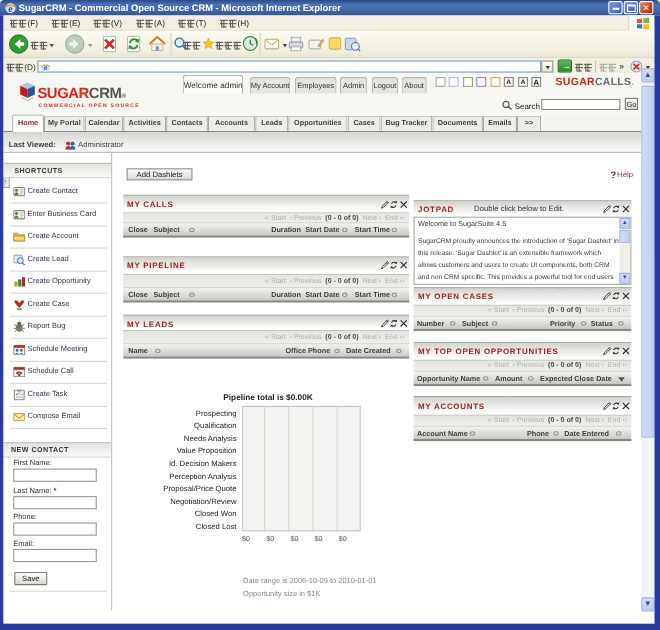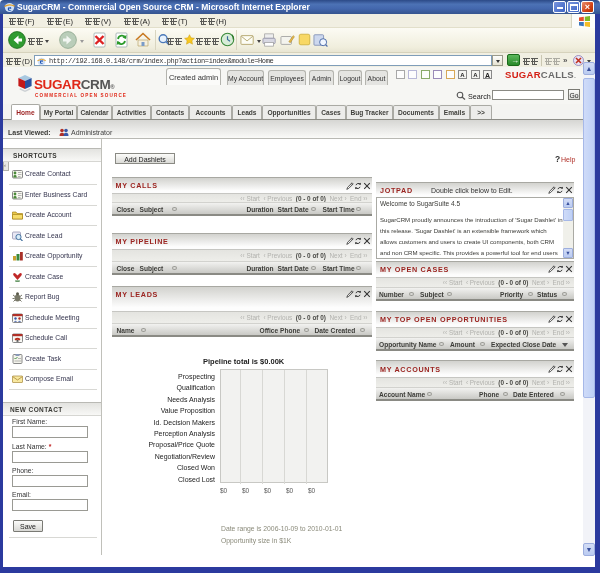--- a/index.html
+++ b/index.html
@@ -168,21 +168,20 @@
       </svg>
   </div>
   <div class="abs" id="addrbar">
     <span class="abs" style="left:3px;top:4px"><i class="cjk"></i><i class="cjk"></i>(D)</span>
     <div class="abs" style="left:31px;top:1.5px;width:458px;height:11.5px;background:#fff;border:1px solid #7f9db9">
       <svg class="abs" style="left:2px;top:1px" width="9" height="9" viewBox="0 0 11 11">
           <circle cx="5.5" cy="5.5" r="4.6" fill="#cfe0f7"></circle>
           <text x="5.5" y="8.6" font-size="9" font-weight="bold" font-family="Liberation Serif" fill="#1a50b0" text-anchor="middle">e</text>
           <path d="M0.5 4.5 Q5.5 1.2 10.7 4.3" stroke="#e8a020" stroke-width="1.2" fill="none"></path>
         </svg>
-      <span class="abs" style="left:14px;top:1px;font-size:7px;font-family:'Liberation Mono',monospace;letter-spacing:-0.4px">http://192.168.0.148/crm/index.php?action=index&amp;module=Home</span>
     </div>
     <div class="abs" style="left:489px;top:1.5px;width:11px;height:11.5px;background:linear-gradient(180deg,#fdfdfb,#e6e3d2);border:1px solid #9a9a8a">
         <span class="abs" style="left:3px;top:4px;width:0;height:0;border-left:2.5px solid transparent;border-right:2.5px solid transparent;border-top:3.5px solid #333"></span>
       </div>
     <div class="abs" style="left:504px;top:1px;width:13px;height:12px;background:linear-gradient(180deg,#5cb85c,#2a8a2a);border:1px solid #1a6a1a;border-radius:2px">
         <span class="abs" style="left:3px;top:3px;color:#fff;font-weight:bold;font-size:8px;line-height:6px">→</span>
       </div>
     <span class="abs" style="left:520px;top:4px;color:#111"><i class="cjk"></i><i class="cjk"></i></span>
     <span class="abs" style="left:538px;top:2px;width:1px;height:11px;background:#cac7b2"></span>
     <span class="abs" style="left:542px;top:4px;opacity:.45"><i class="cjk"></i><i class="cjk"></i></span>
@@ -197,21 +196,21 @@
 
     <div class="pabs" id="phead"></div>
     <svg class="pabs" style="left:15px;top:8px" width="14" height="18" viewBox="0 0 14 18">
         <path d="M7 0 L13.6 3 L7 6 L0.4 3 Z" fill="#a8c8e0"></path>
         <path d="M0.4 3 L7 6 V14 L0.4 11 Z" fill="#c41818"></path>
         <path d="M13.6 3 L7 6 V14 L13.6 11 Z" fill="#2a52a0"></path>
         <path d="M2 13 L7 15.5 L12 13 L12.5 14.5 L7 17 L1.5 14.5 Z" fill="#b0b8c0" opacity="0.6"></path>
       </svg>
     <span class="pabs" style="left:31px;top:10px;font-size:13.5px;font-weight:bold;letter-spacing:-0.4px"><span style="color:#e02717">SUGAR</span><span style="color:#555">CRM</span><span style="font-size:6px;color:#555">®</span></span>
     <span class="pabs" style="left:32px;top:26px;font-size:4.6px;font-weight:bold;color:#e02717;letter-spacing:1.15px">COMMERCIAL OPEN SOURCE</span>
-    <div class="utab act" style="left:163px;width:55px">Created admin</div>
+    <div class="utab act" style="left:163px;width:55px">Welcome admin</div>
     <div class="utab" style="left:224px;width:37px">My Account</div>
     <div class="utab" style="left:265px;width:38px">Employees</div>
     <div class="utab" style="left:306px;width:25px">Admin</div>
     <div class="utab" style="left:335px;width:24px">Logout</div>
     <div class="utab" style="left:362px;width:23px">About</div>
     <div class="sq" style="left:393px;border-color:#a8a8a8"></div>
     <div class="sq" style="left:405px;border-color:#b8b8d8"></div>
     <div class="sq" style="left:418px;border-color:#8aaa6a"></div>
     <div class="sq" style="left:430px;border-color:#9a8ab8"></div>
     <div class="sq" style="left:443px;border-color:#d8a858"></div>
@@ -385,21 +384,21 @@
           <span class="hcell" style="left:28px">Subject</span>
           <i class="sort" style="left:60px"></i>
           <span class="hcell" style="left:135px">Duration</span>
           <span class="hcell" style="left:166px">Start Date</span>
           <i class="sort" style="left:199px"></i>
           <span class="hcell" style="left:211px">Start Time</span>
           <i class="sort" style="left:244px"></i>
         </div>
     </div>
     <div class="pabs dash" style="left:108.5px;top:218.5px;width:260px">
-      <div class="pt" style="height:25px"><span class="ptt">MY LEADS</span><svg class="ic" style="right:18px" width="8" height="8" viewBox="0 0 10 10">
+      <div class="pt" style="height:14px"><span class="ptt">MY LEADS</span><svg class="ic" style="right:18px" width="8" height="8" viewBox="0 0 10 10">
             <path d="M1 9.2 L2 6.6 L7.6 1 L9 2.4 L3.4 8 Z M6.6 2 L8 3.4" fill="none" stroke="#333" stroke-width="1"></path>
           </svg><svg class="ic" style="right:10px" width="8" height="8" viewBox="0 0 10 10">
             <path d="M2.5 4 A3 3 0 0 1 7.8 3 M7.5 6 A3 3 0 0 1 2.2 7" fill="none" stroke="#333" stroke-width="1.2"></path>
             <path d="M8.8 0.8 L8.2 3.8 L5.4 2.6 Z M1.2 9.2 L1.8 6.2 L4.6 7.4 Z" fill="#333"></path>
           </svg><svg class="ic" style="right:1px" width="8" height="8" viewBox="0 0 10 10">
             <path d="M1.5 1.5 L8.5 8.5 M8.5 1.5 L1.5 8.5" stroke="#333" stroke-width="1.3"></path>
           </svg></div>
       <div class="pp" style="height:12.5px;line-height:12.5px"><span class="gy">‹‹ Start &nbsp;‹ Previous &nbsp;</span><b>(0 - 0 of 0)</b><span class="gy"> &nbsp;Next › &nbsp;End ››</span></div>
       <div class="ph">
           <span class="hcell" style="left:5px">Name</span>

